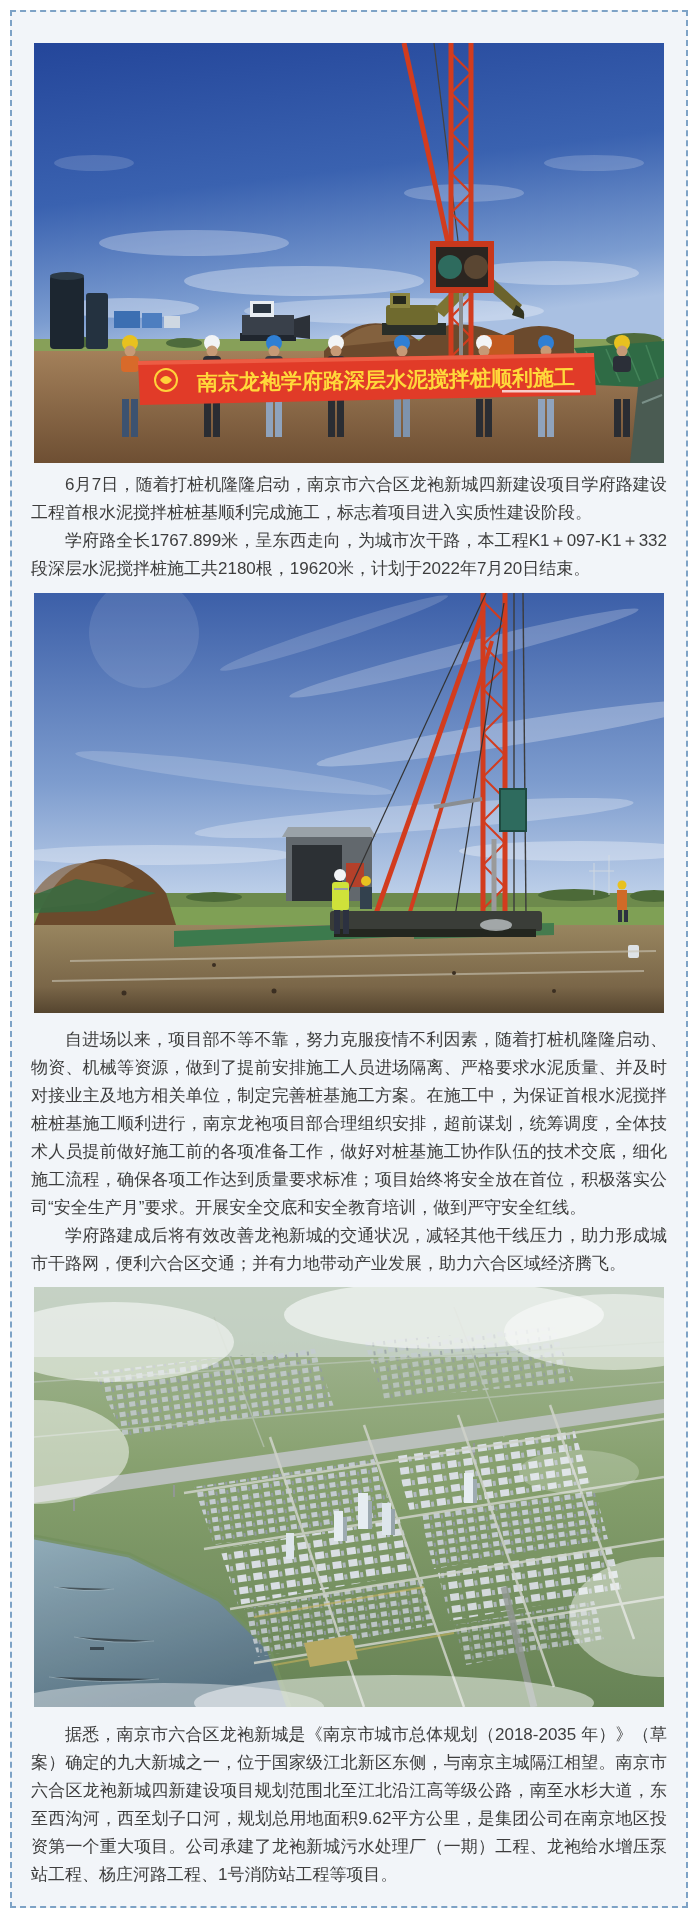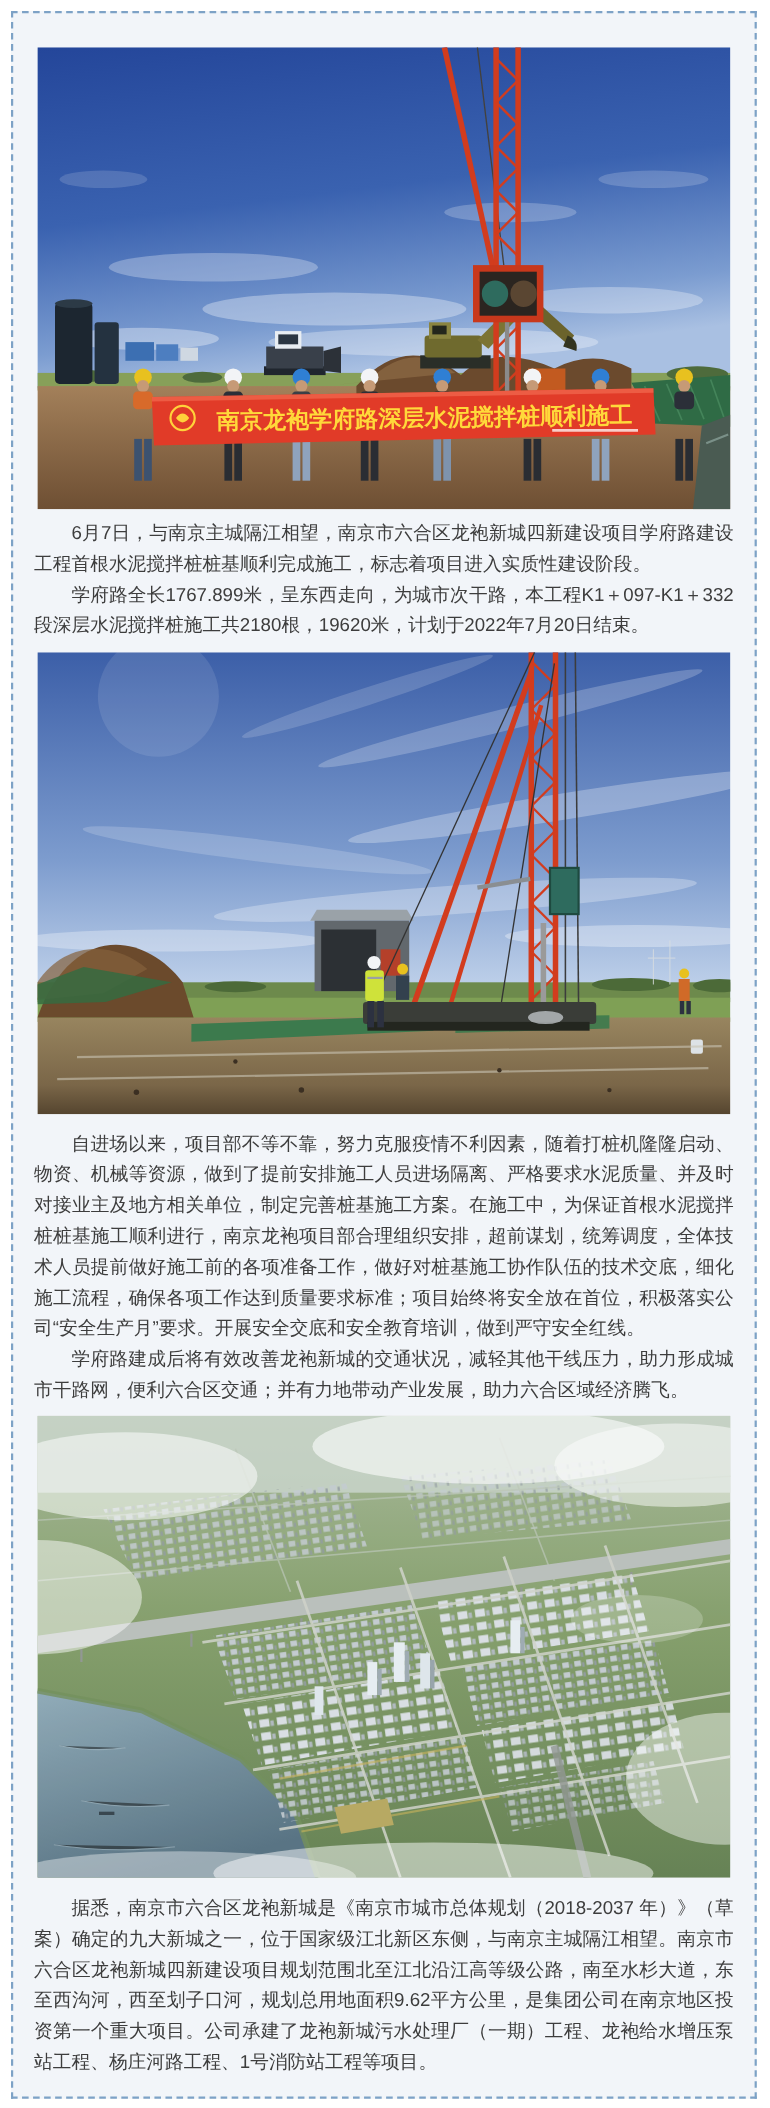--- a/index.html
+++ b/index.html
@@ -185,21 +185,21 @@
         <path d="M126,337 q6,-8 12,0 q-6,8 -12,0" fill="#ffd23a"></path>
         <text x="352" y="344" text-anchor="middle" font-size="21" font-weight="bold" transform="rotate(-0.8 352 340)" fill="#ffd93a">南京龙袍学府路深层水泥搅拌桩顺利施工</text>
         <g fill="#ffffff" opacity="0.75">
           <rect x="468" y="347" width="78" height="2.5"></rect>
         </g>
       </g>
     </svg>
   </figure>
 
   <section class="text-block tb-a">
-    <p>6月7日，与南京主城隔江相望，南京市六合区龙袍新城四新建设项目学府路建设工程首根水泥搅拌桩桩基顺利完成施工，标志着项目进入实质性建设阶段。</p>
+    <p>6月7日，随着打桩机隆隆启动，南京市六合区龙袍新城四新建设项目学府路建设工程首根水泥搅拌桩桩基顺利完成施工，标志着项目进入实质性建设阶段。</p>
     <p>学府路全长1767.899米，呈东西走向，为城市次干路，本工程K1＋097-K1＋332段深层水泥搅拌桩施工共2180根，19620米，计划于2022年7月20日结束。</p>
   </section>
 
   <figure class="photo ph2">
     <svg viewBox="0 0 630 420" aria-hidden="true">
       <defs>
         <linearGradient id="p2sky" x1="0" y1="0" x2="0" y2="1">
           <stop offset="0" stop-color="#3c5fa8"></stop>
             <stop offset="0.6" stop-color="#7d9cce"></stop>
           <stop offset="1" stop-color="#c4d5ec"></stop>
@@ -411,16 +411,16 @@
         <ellipse cx="625" cy="330" rx="90" ry="60" opacity="0.45"></ellipse>
         <ellipse cx="360" cy="416" rx="200" ry="28" opacity="0.5"></ellipse>
         <ellipse cx="130" cy="420" rx="160" ry="24" opacity="0.4"></ellipse>
         <ellipse cx="545" cy="185" rx="60" ry="22" opacity="0.22"></ellipse>
       </g>
       <rect x="0" y="0" width="630" height="420" fill="#dce6ea" opacity="0.08"></rect>
     </svg>
   </figure>
 
   <section class="text-block tb-c">
-    <p>据悉，南京市六合区龙袍新城是《南京市城市总体规划（2018-2037 年）》（草案）确定的九大新城之一，位于国家级江北新区东侧，与南京主城隔江相望。南京市六合区龙袍新城四新建设项目规划范围北至江北沿江高等级公路，南至水杉大道，东至西沟河，西至划子口河，规划总用地面积9.62平方公里，是集团公司在南京地区投资第一个重大项目。公司承建了龙袍新城污水处理厂（一期）工程、龙袍给水增压泵站工程、杨庄河路工程、1号消防站工程等项目。</p>
+    <p>据悉，南京市六合区龙袍新城是《南京市城市总体规划（2018-2035 年）》（草案）确定的九大新城之一，位于国家级江北新区东侧，与南京主城隔江相望。南京市六合区龙袍新城四新建设项目规划范围北至江北沿江高等级公路，南至水杉大道，东至西沟河，西至划子口河，规划总用地面积9.62平方公里，是集团公司在南京地区投资第一个重大项目。公司承建了龙袍新城污水处理厂（一期）工程、龙袍给水增压泵站工程、杨庄河路工程、1号消防站工程等项目。</p>
   </section>
 
 </div>
 
 </body></html>

